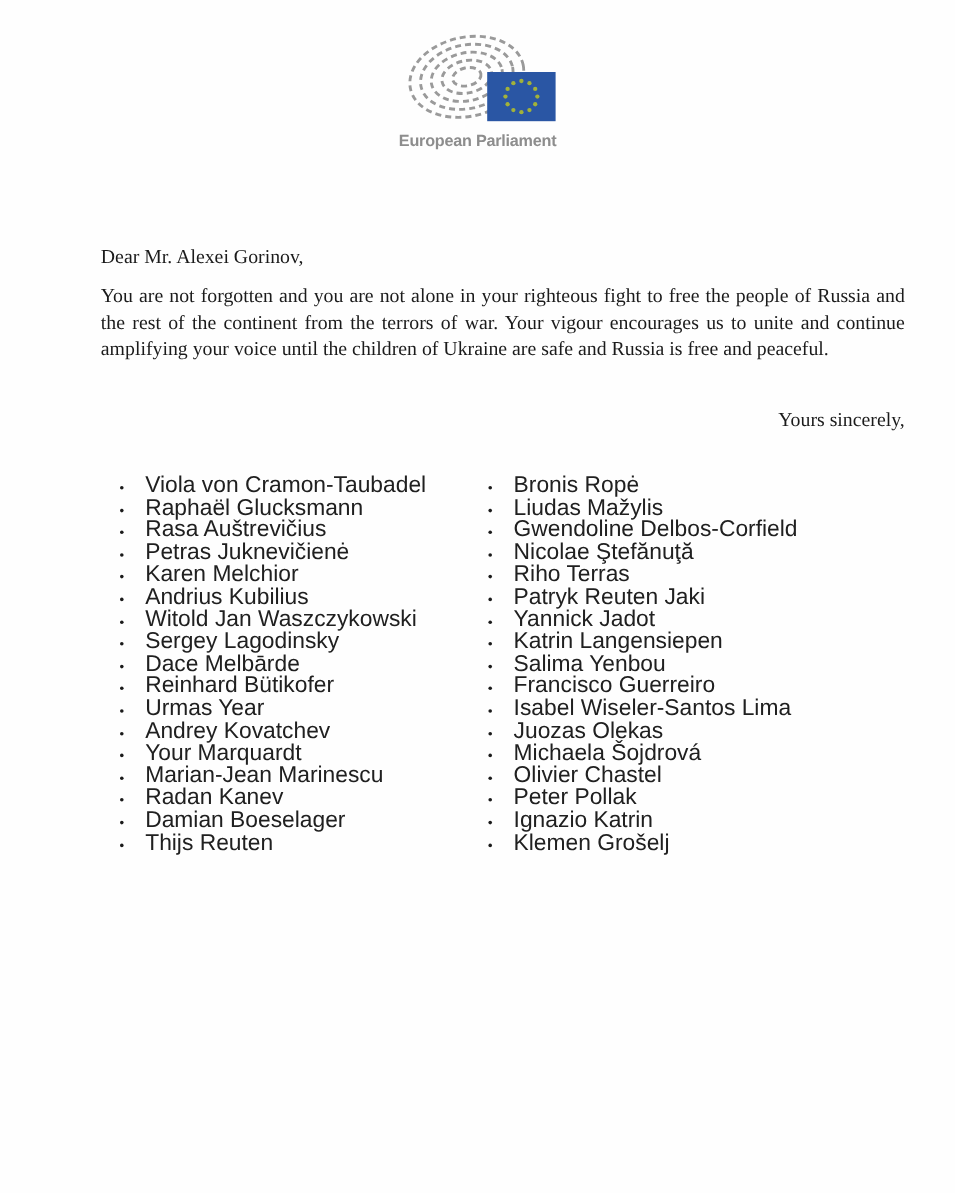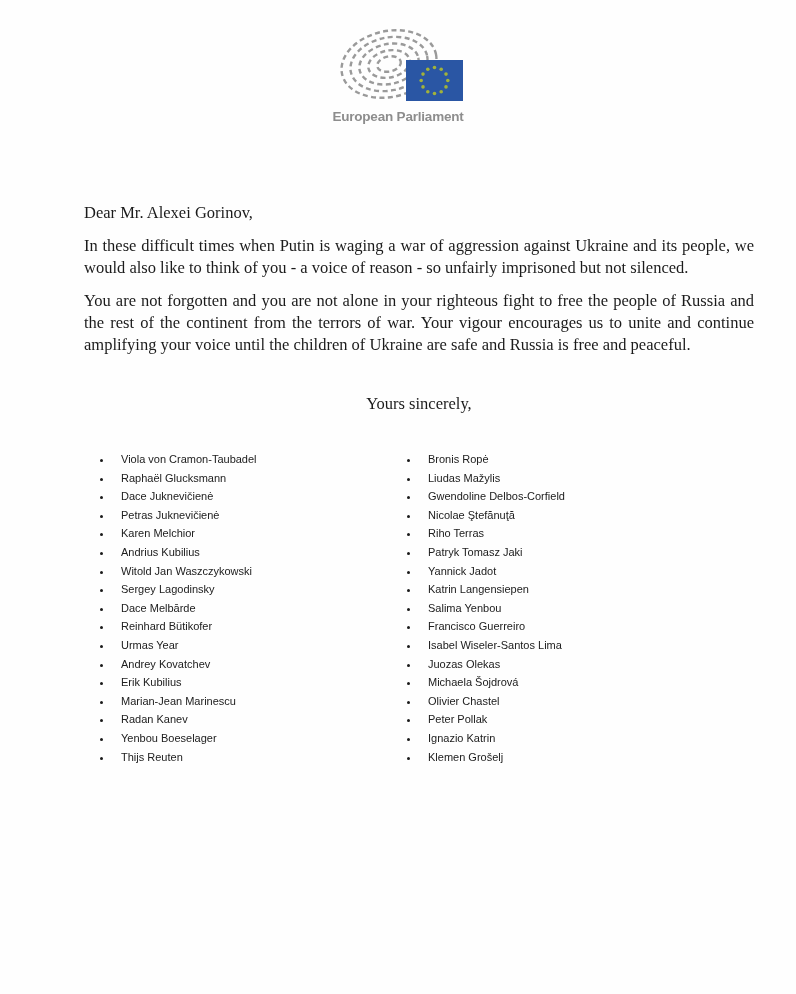--- a/index.html
+++ b/index.html
@@ -39,27 +39,27 @@
   }
   .letter p {
     margin: 0 0 11px 0;
     text-align: justify;
   }
   p.salutation { text-align: left; }
   .closing {
     margin-top: 37px;
     line-height: 22px;
   }
-  .closing p { margin: 0; text-align: center; }
+  .closing p { margin: 0; text-align: right; }
   
   .columns {
     display: flex;
     margin-top: 35px;
     font-family: "Liberation Sans", sans-serif;
-    font-size: 11px;
+    font-size: 19px;
     line-height: 18.6px;
     color: #202020;
   }
   .columns ul {
     margin: 0;
     padding-left: 29px;
     list-style: disc;
   }
   .columns ul.left  { width: 278px; }
   .columns ul.right { flex: 1; }
@@ -97,56 +97,55 @@
       </g>
     </svg>
     <div class="logo-caption">European Parliament</div>
   </header>
 
   <main class="letter">
 
     <p class="salutation">Dear Mr. Alexei Gorinov,</p>
 
 
-    <p>In these difficult times when Putin is waging a war of aggression against Ukraine and its people, we would also like to think of you - a voice of reason - so unfairly imprisoned but not silenced.</p>
 
     <p>You are not forgotten and you are not alone in your righteous fight to free the people of Russia and the rest of the continent from the terrors of war. Your vigour encourages us to unite and continue amplifying your voice until the children of Ukraine are safe and Russia is free and peaceful.</p>
 
 
     <div class="closing">
       <p>Yours sincerely,</p>
     </div>
 
     <div class="columns">
       <ul class="left">
           <li>Viola von Cramon-Taubadel</li>
           <li>Raphaël Glucksmann</li>
-          <li>Dace Juknevičienė</li>
+          <li>Rasa Auštrevičius</li>
           <li>Petras Juknevičienė</li>
           <li>Karen Melchior</li>
           <li>Andrius Kubilius</li>
           <li>Witold Jan Waszczykowski</li>
           <li>Sergey Lagodinsky</li>
           <li>Dace Melbārde</li>
           <li>Reinhard Bütikofer</li>
           <li>Urmas Year</li>
           <li>Andrey Kovatchev</li>
-          <li>Erik Kubilius</li>
+          <li>Your Marquardt</li>
           <li>Marian-Jean Marinescu</li>
           <li>Radan Kanev</li>
-          <li>Yenbou Boeselager</li>
+          <li>Damian Boeselager</li>
           <li>Thijs Reuten</li>
         </ul>
       <ul class="right">
           <li>Bronis Ropė</li>
           <li>Liudas Mažylis</li>
           <li>Gwendoline Delbos-Corfield</li>
           <li>Nicolae Ştefănuţă</li>
           <li>Riho Terras</li>
-          <li>Patryk Tomasz Jaki</li>
+          <li>Patryk Reuten Jaki</li>
           <li>Yannick Jadot</li>
           <li>Katrin Langensiepen</li>
           <li>Salima Yenbou</li>
           <li>Francisco Guerreiro</li>
           <li>Isabel Wiseler-Santos Lima</li>
           <li>Juozas Olekas</li>
           <li>Michaela Šojdrová</li>
           <li>Olivier Chastel</li>
           <li>Peter Pollak</li>
           <li>Ignazio Katrin</li>

